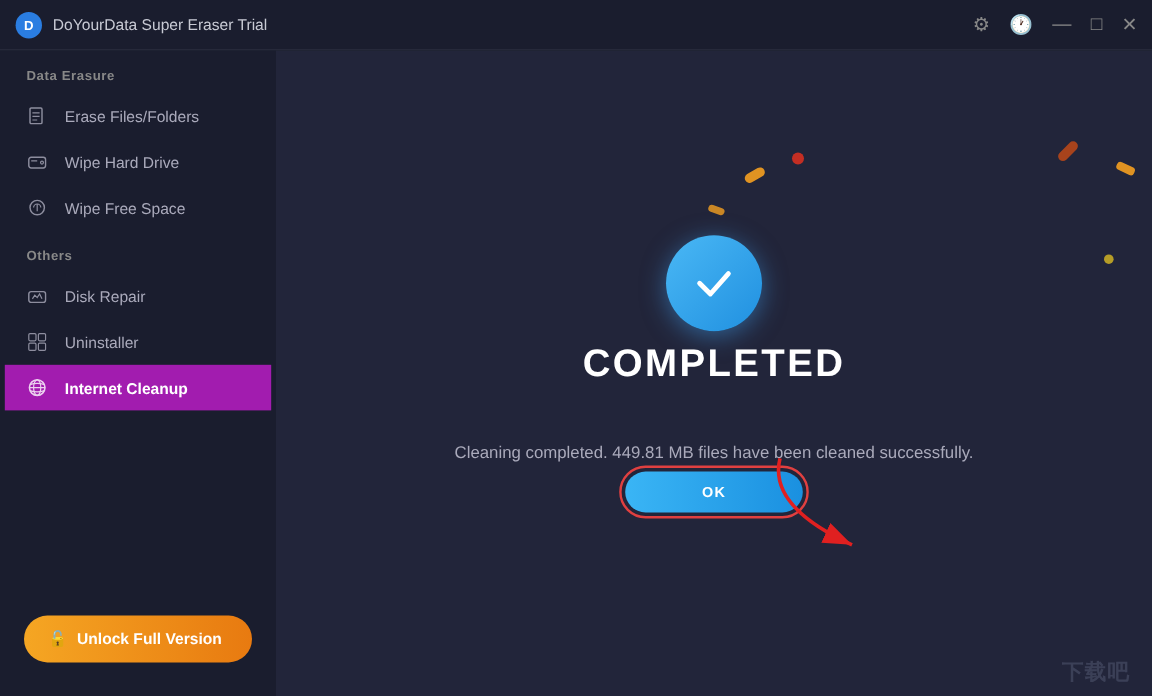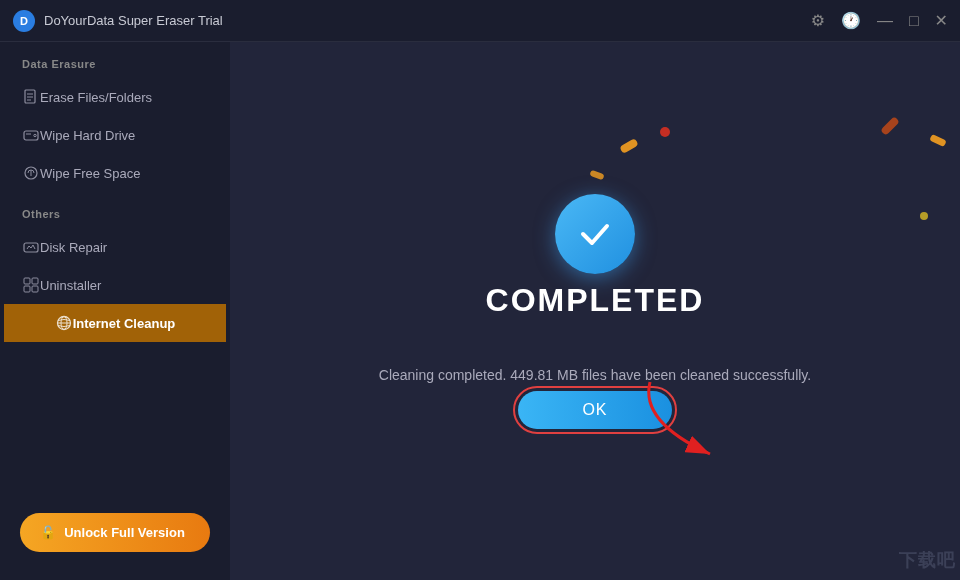--- a/index.html
+++ b/index.html
@@ -70,33 +70,32 @@
       font-size: 11px;
       color: #888;
       font-weight: 600;
       letter-spacing: 0.5px;
       padding: 0 18px 8px;
       text-transform: none;
     }
     .sidebar-item {
       display: flex;
       align-items: center;
-      gap: 0;
+      gap: 14px;
       padding: 10px 18px;
       font-size: 13px;
       color: #aab;
       cursor: pointer;
       border-radius: 0;
       transition: background 0.15s;
     }
     .sidebar-item.active {
-      background: #a16207;
+      background: #a21caf;
       color: #fff;
       font-weight: 600;
-      justify-content: center;
     }
     .sidebar-item .icon {
       width: 18px;
       height: 18px;
       display: flex;
       align-items: center;
       justify-content: center;
       font-size: 14px;
       opacity: 0.8;
     }
@@ -172,34 +171,34 @@
       content: '';
       position: absolute;
       inset: -5px;
       border: 2px solid #e04040;
       border-radius: 30px;
       pointer-events: none;
     }
     .ok-btn {
       background: linear-gradient(90deg, #3ab5f5, #1a90e0);
       color: #fff;
-      font-size: 16px;
-      font-weight: 400;
+      font-size: 12px;
+      font-weight: 700;
       border: none;
       border-radius: 24px;
       padding: 10px 64px;
       cursor: pointer;
       letter-spacing: 1px;
     }
 
     
     .watermark {
       position: absolute;
       bottom: 8px;
-      right: 4px;
+      right: 18px;
       font-size: 18px;
       color: rgba(180,190,220,0.18);
       font-weight: bold;
       letter-spacing: 1px;
       z-index: 1;
       pointer-events: none;
     }
   </style>
 </head>
 <body>

